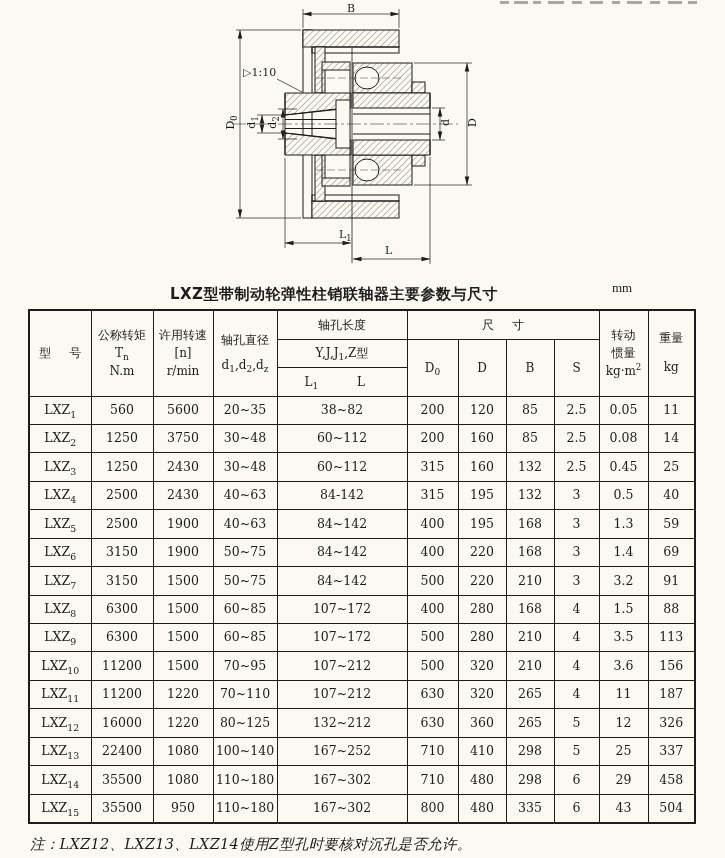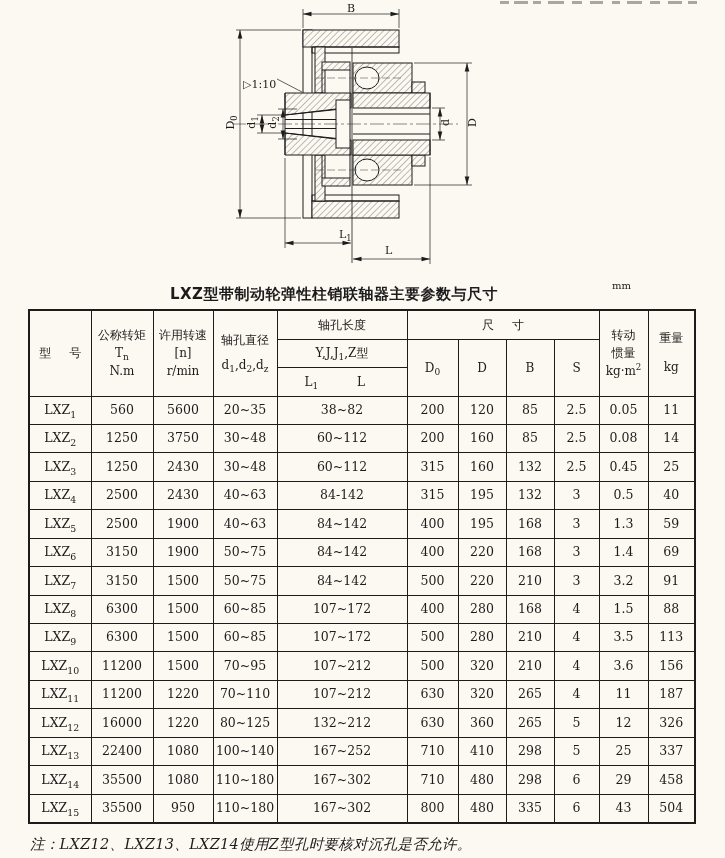--- a/index.html
+++ b/index.html
@@ -18,21 +18,21 @@
     font-family:"DejaVu Serif","Liberation Serif",serif;
     white-space:nowrap; line-height:1;
   }
   .vlab { transform: rotate(-90deg); transform-origin: center; }
   .taper-lab { font-size:11px; }
   .title {
     position:absolute; top:285px; left:170px; width:460px;
     text-align:left; font-family:"DejaVu Sans","Liberation Sans",sans-serif;
     font-weight:bold; font-size:15px; letter-spacing:0.5px;
   }
-  .unit { position:absolute; top:280px; left:612px; font-size:10px; }
+  .unit { position:absolute; top:280px; left:612px; font-size:13px;font-family:Liberation Serif, serif; }
   table.params {
     position:absolute; left:28px; top:309px; width:666px;
     border-collapse:collapse; table-layout:fixed;
     border:2px solid #1c1c1c;
   }
   .params th, .params td {
     border:1px solid #1c1c1c; padding:0;
     text-align:center; vertical-align:middle;
     font-size:12px; font-weight:normal;
   }
@@ -171,21 +171,21 @@
   </svg>
 
   <span class="dlab" style="left:347px; top:3px;">B</span>
   <span class="dlab vlab" style="left:223px; top:117px;">D<sub>0</sub></span>
   <span class="dlab vlab" style="left:245px; top:117px;">d<sub>1</sub></span>
   <span class="dlab vlab" style="left:266px; top:117px;">d<sub>2</sub></span>
   <span class="dlab vlab" style="left:442px; top:117px;">d</span>
   <span class="dlab vlab" style="left:468px; top:117px;">D</span>
   <span class="dlab" style="left:318px; top:229px;margin-left:21px;">L<sub>1</sub></span>
   <span class="dlab" style="left:385px; top:245px;">L</span>
-  <span class="dlab taper-lab" style="left:243px; top:67px;margin-top:12px;">▷1:10</span>
+  <span class="dlab taper-lab" style="left:243px; top:67px;">▷1:10</span>
 
   <div class="title">LXZ型带制动轮弹性柱销联轴器主要参数与尺寸</div>
   <div class="unit">mm</div>
 
   <table class="params">
     <colgroup>
       <col style="width:62px">
         <col style="width:62px">
         <col style="width:60px">
       <col style="width:64px">

